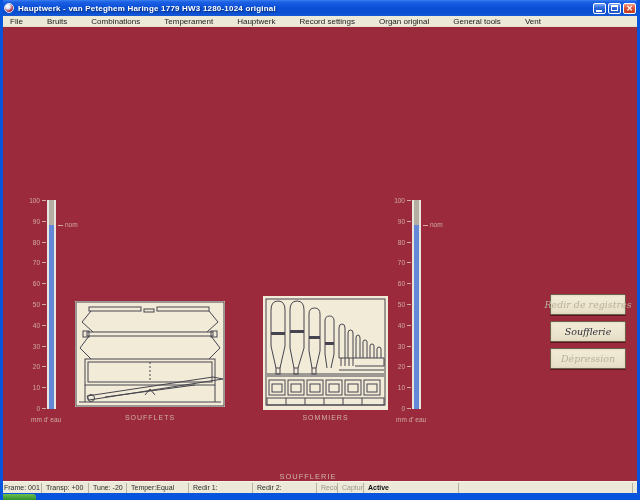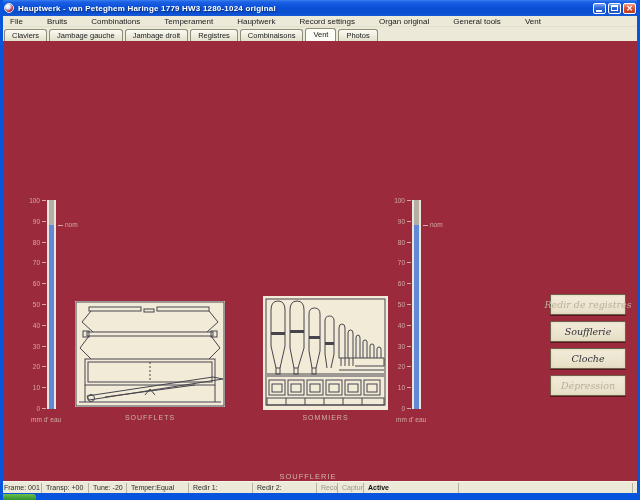--- a/index.html
+++ b/index.html
@@ -111,29 +111,20 @@
       <div class="menu-item">Bruits</div>
       <div class="menu-item">Combinations</div>
       <div class="menu-item">Temperament</div>
       <div class="menu-item">Hauptwerk</div>
       <div class="menu-item">Record settings</div>
       <div class="menu-item">Organ original</div>
       <div class="menu-item">General tools</div>
       <div class="menu-item">Vent</div>
     </div>
 
-  <div id="tabbar">
-      <div class="tab">Claviers</div>
-      <div class="tab">Jambage gauche</div>
-      <div class="tab">Jambage droit</div>
-      <div class="tab">Registres</div>
-      <div class="tab">Combinaisons</div>
-      <div class="tab active">Vent</div>
-      <div class="tab">Photos</div>
-    </div>
 
   <div id="main">
 
     <div class="gauge" id="gauge-0" style="left:22px; top:157px;">
         <div class="tick-label" style="top: -1px;">100</div>
         <div class="tick-dash" style="top: 2px;"></div>
         <div class="tick-label" style="top: 19.8px;">90</div>
         <div class="tick-dash" style="top: 22.8px;"></div>
         <div class="tick-label" style="top: 40.6px;">80</div>
         <div class="tick-dash" style="top: 43.6px;"></div>
@@ -277,21 +268,20 @@
         <line x1="61" y1="102" x2="61" y2="109" class="ln"></line>
         <line x1="80" y1="102" x2="80" y2="109" class="ln"></line>
         <line x1="99" y1="102" x2="99" y2="109" class="ln"></line>
       </svg>
     </div>
     <div class="caption" style="left:260px; top:373px; width:125px;">SOMMIERS</div>
 
     <div id="stop-stack">
         <div class="stop-button off">Redir de registres</div>
         <div class="stop-button on">Soufflerie</div>
-        <div class="stop-button on">Cloche</div>
         <div class="stop-button off">Dépression</div>
       </div>
 
     <div id="page-title">SOUFFLERIE</div>
   </div>
 
   <div id="statusbar">
       <div class="status-section" style="width: 41px;">Frame: 001</div>
       <div class="status-section" style="width: 47px;">Transp: +00</div>
       <div class="status-section" style="width: 38px;">Tune: -20</div>

